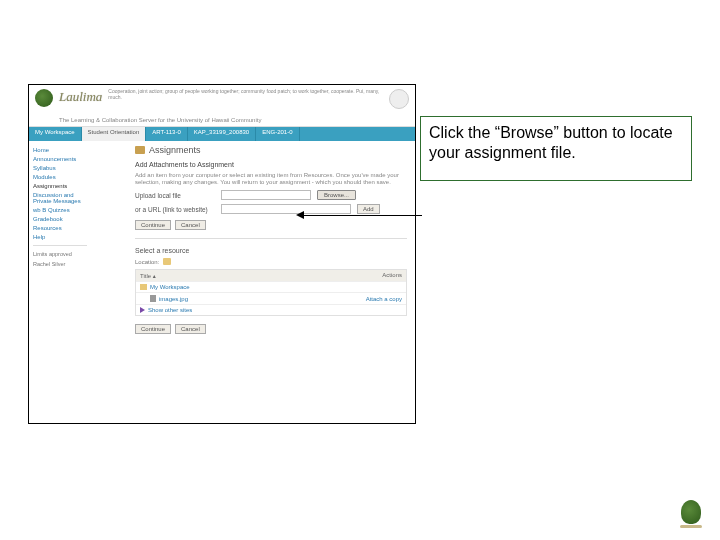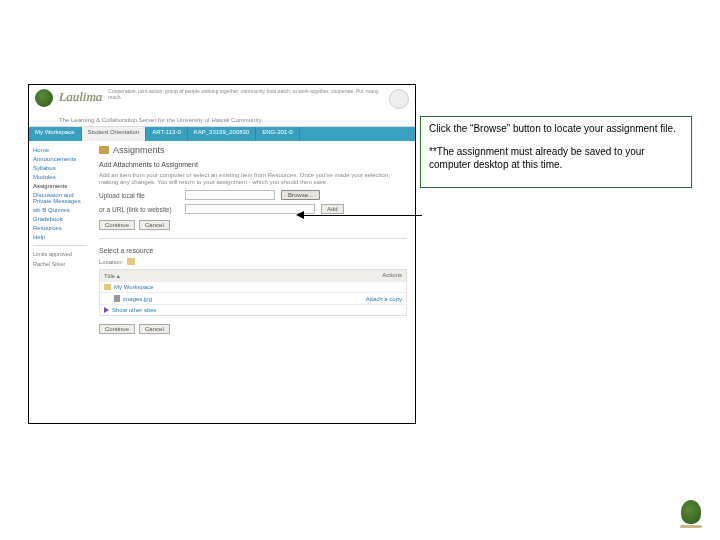--- a/index.html
+++ b/index.html
@@ -72,20 +72,21 @@
   .tab {
     padding: 2px 6px;
     color: #fff;
     border-right: 1px solid #2a8aa8;
     white-space: nowrap;
   }
   .tab.active { background: #f0f0f0; color: #555; }
   .body {
     display: flex;
     height: calc(100% - 64px);
+    gap: 36px;
   }
   .sidebar {
     width: 62px;
     padding: 6px 4px;
     font-size: 6px;
     color: #2a7ab0;
     display: flex;
     flex-direction: column;
     gap: 3px;
   }
@@ -159,21 +160,21 @@
   .mini-file { width: 6px; height: 7px; background: #999; }
   .arrow-purple { width:0;height:0;border-top:3px solid transparent;border-bottom:3px solid transparent;border-left:5px solid #7a4aa8; }
   .action-link { color: #2a7ab0; }
   .callout {
     position: absolute;
     left: 420px;
     top: 116px;
     width: 272px;
     border: 1px solid #2e6e2e;
     padding: 6px 8px;
-    font-size: 10px;
+    font-size: 16px;
     line-height: 1.28;
     color: #000;
     background: #fff;
   }
   .callout p { margin: 0 0 10px 0; }
   .arrow-line {
     position: absolute;
     left: 300px;
     top: 215px;
     width: 122px;
@@ -311,19 +312,18 @@
       </div>
     </div>
   </div>
 </div>
 
 <div class="arrow-line"></div>
 <div class="arrow-head"></div>
 
 <div class="callout">
   <p>Click the “Browse” button to locate your assignment file.</p>
-  <p>**The assignment must already be saved to your computer desktop at this time.</p>
 </div>
 
 <div class="corner-logo">
   <div class="corner-leaf"></div>
   <div class="corner-base"></div>
 </div>
 
 </body></html>

